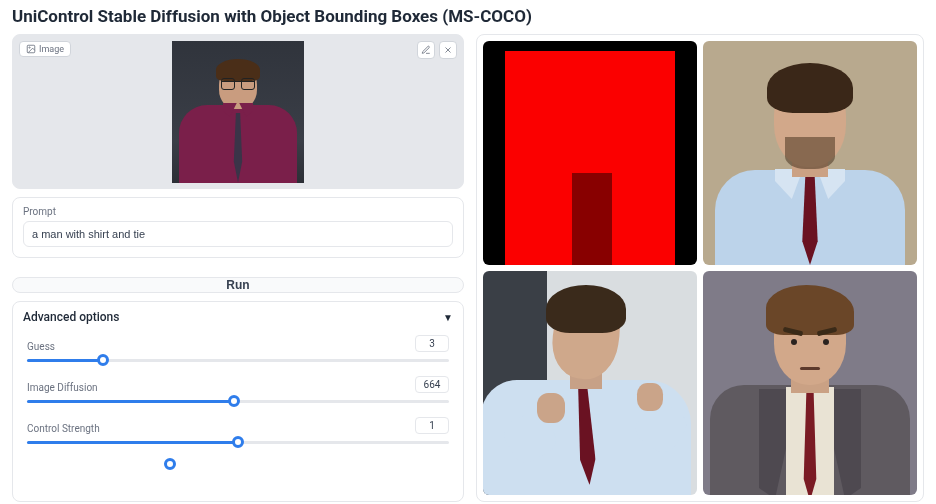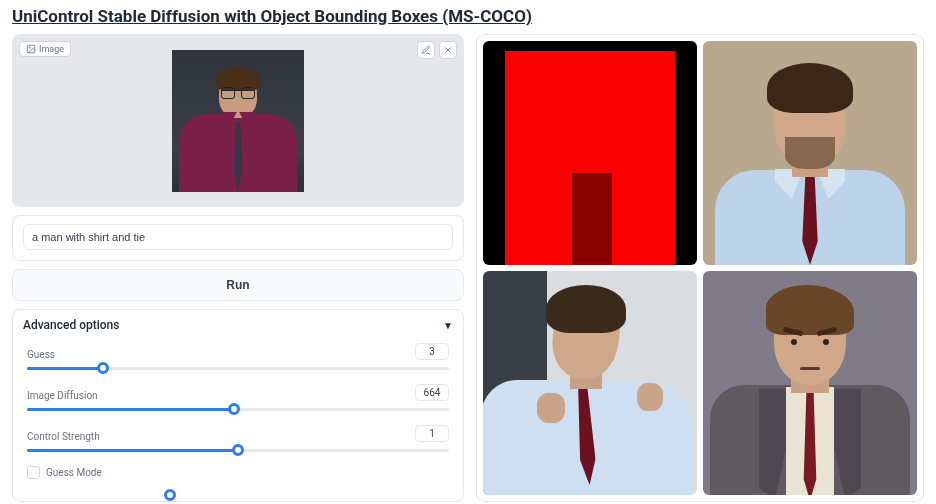--- a/index.html
+++ b/index.html
@@ -9,21 +9,20 @@
     background: #fff;
     width: 936px;
     height: 504px;
     overflow: hidden;
     padding: 6px 12px 0 12px;
   }
   .title {
     font-size: 17px;
     font-weight: 700;
     margin-bottom: 8px;
-    text-decoration: underline;
   }
   .layout {
     display: flex;
     gap: 12px;
     height: calc(100% - 30px);
   }
   .left {
     width: 452px;
     display: flex;
     flex-direction: column;
@@ -34,21 +33,21 @@
     border: 1px solid #e5e7eb;
     border-radius: 8px;
     padding: 6px;
   }
   .panel {
     border: 1px solid #e5e7eb;
     border-radius: 8px;
     background: #fff;
   }
   .image-panel {
-    height: 173px;
+    height: 155px;
     position: relative;
     background: #e5e7eb;
     display: flex;
     align-items: center;
     justify-content: center;
   }
   .badge {
     position: absolute;
     top: 6px; left: 6px;
     background: #fff;
@@ -137,25 +136,26 @@
     font-size: 11px;
     color: #374151;
     outline: none;
   }
   .runrow { display:flex; }
   .runbtn {
     flex:1;
     border:1px solid #e5e7eb;
     border-radius:8px;
     background:#f9fafb;
-    padding:8px 0;
+    padding:0 0;
     font-size:12px;
     font-weight:600;
     color:#374151;
     cursor:pointer;
+    margin-top:11px;
   }
   .adv { padding: 8px 10px 10px 10px; flex:1; overflow:hidden; }
   .advhead { display:flex; justify-content:space-between; align-items:center; margin-bottom:11px; cursor:pointer; }
   .advtitle { font-size: 12px; font-weight:500; }
   .advopts { padding: 0 4px; }
   .optrow { margin-bottom: 10px; }
   .optlabelrow { display:flex; justify-content:space-between; align-items:flex-end; margin-bottom:2px; }
   .optlabel { font-size:10px; color:#6b7280; }
   .valbox {
     border:1px solid #e5e7eb;
@@ -269,20 +269,21 @@
         <div class="pbody"></div>
         <div class="ptie"></div>
         <div class="phead"></div>
         <div class="phair"></div>
         <div class="pglasses"></div>
         <div class="pcollar"></div>
       </div>
     </div>
 
     <div class="panel prompt-panel">
+      <div class="plabel">Prompt</div>
       <input class="pinput" type="text" value="a man with shirt and tie" style="">
     </div>
 
     <div class="runrow">
       <button class="runbtn">Run</button>
     </div>
 
     <div class="panel adv">
       <div class="advhead">
         <div class="advtitle">Advanced options</div>
@@ -319,24 +320,20 @@
             <div class="optlabel">Control Strength</div>
             <div class="valbox">1</div>
           </div>
           <div class="slider">
             <div class="track"></div>
               <div class="fill" style="width: 50%;"></div>
               <div class="thumb" style="left: 50%;"></div>
           </div>
         </div>
 
-        <div class="checkrow">
-          <div class="checkbox"></div>
-          <div class="optlabel">Guess Mode</div>
-        </div>
 
         <div class="optrow">
           <div class="slider">
             <div class="thumb" style="left: 34%;"></div>
           </div>
         </div>
 
       </div>
     </div>
 

